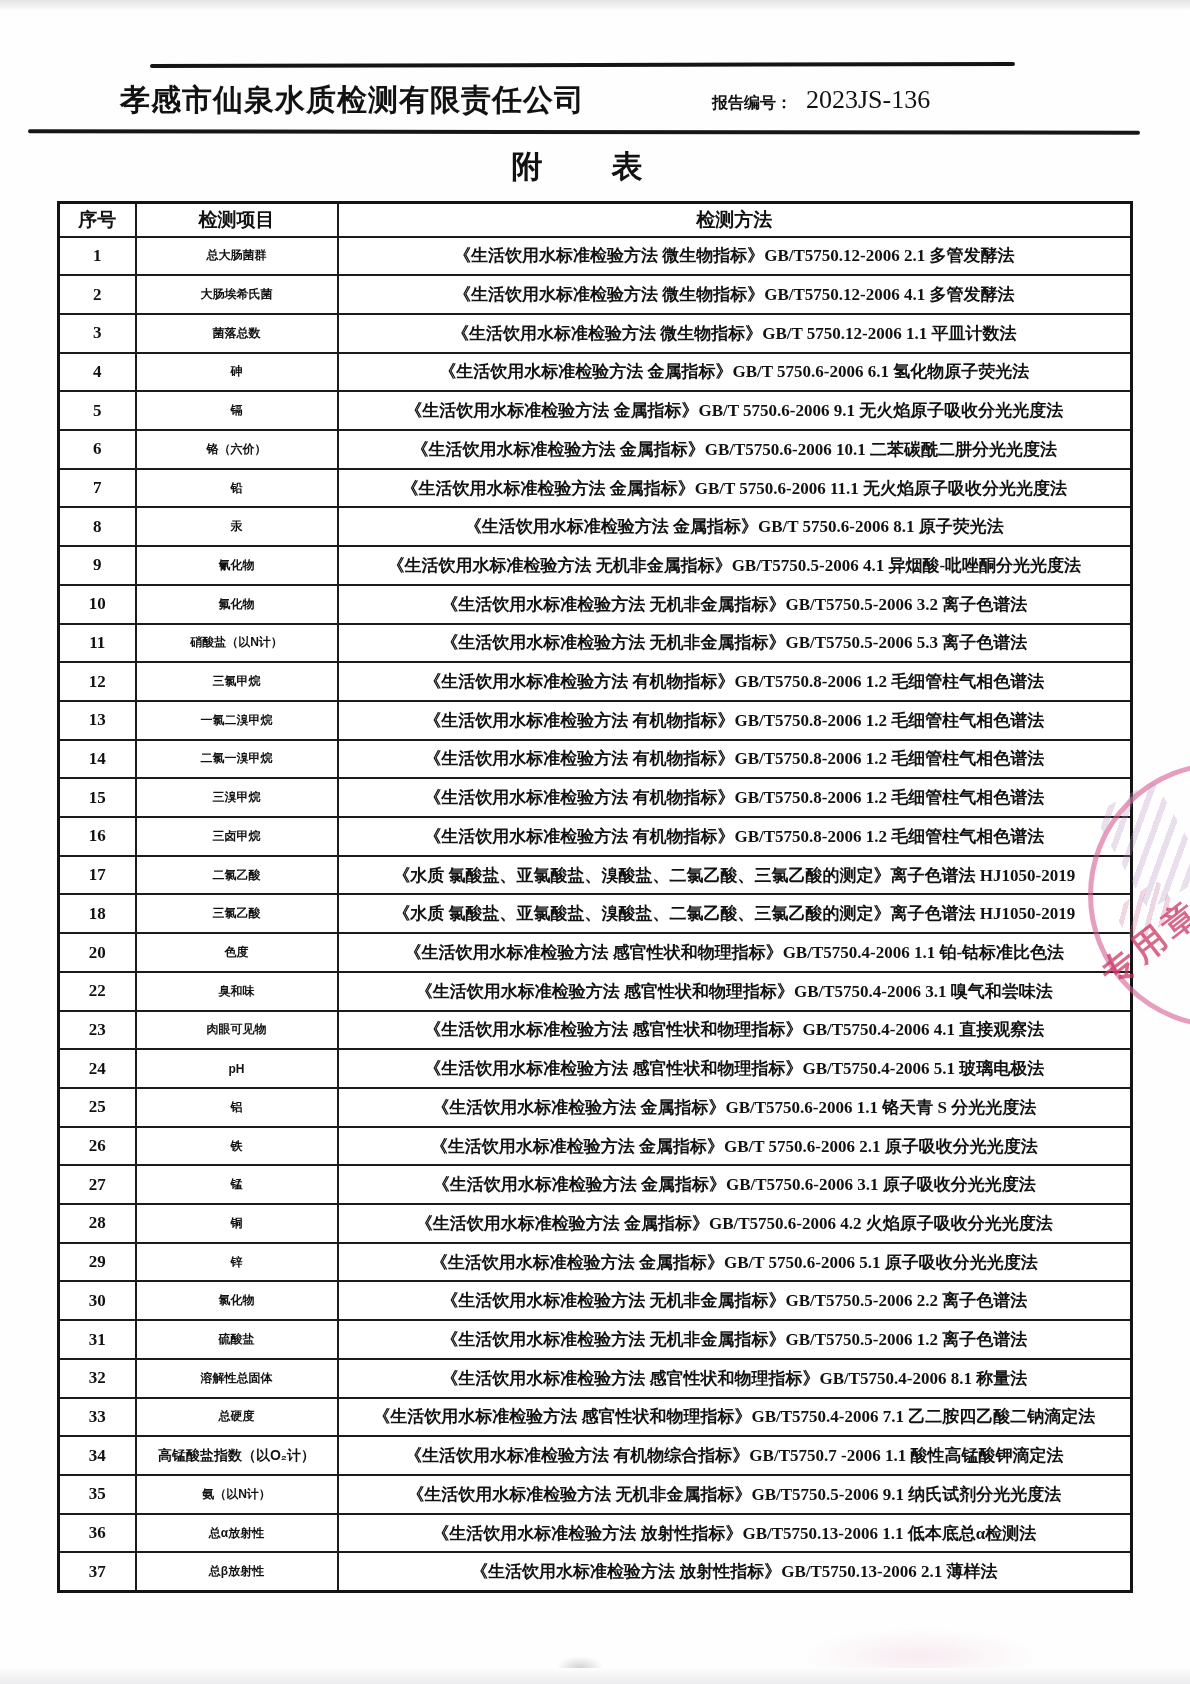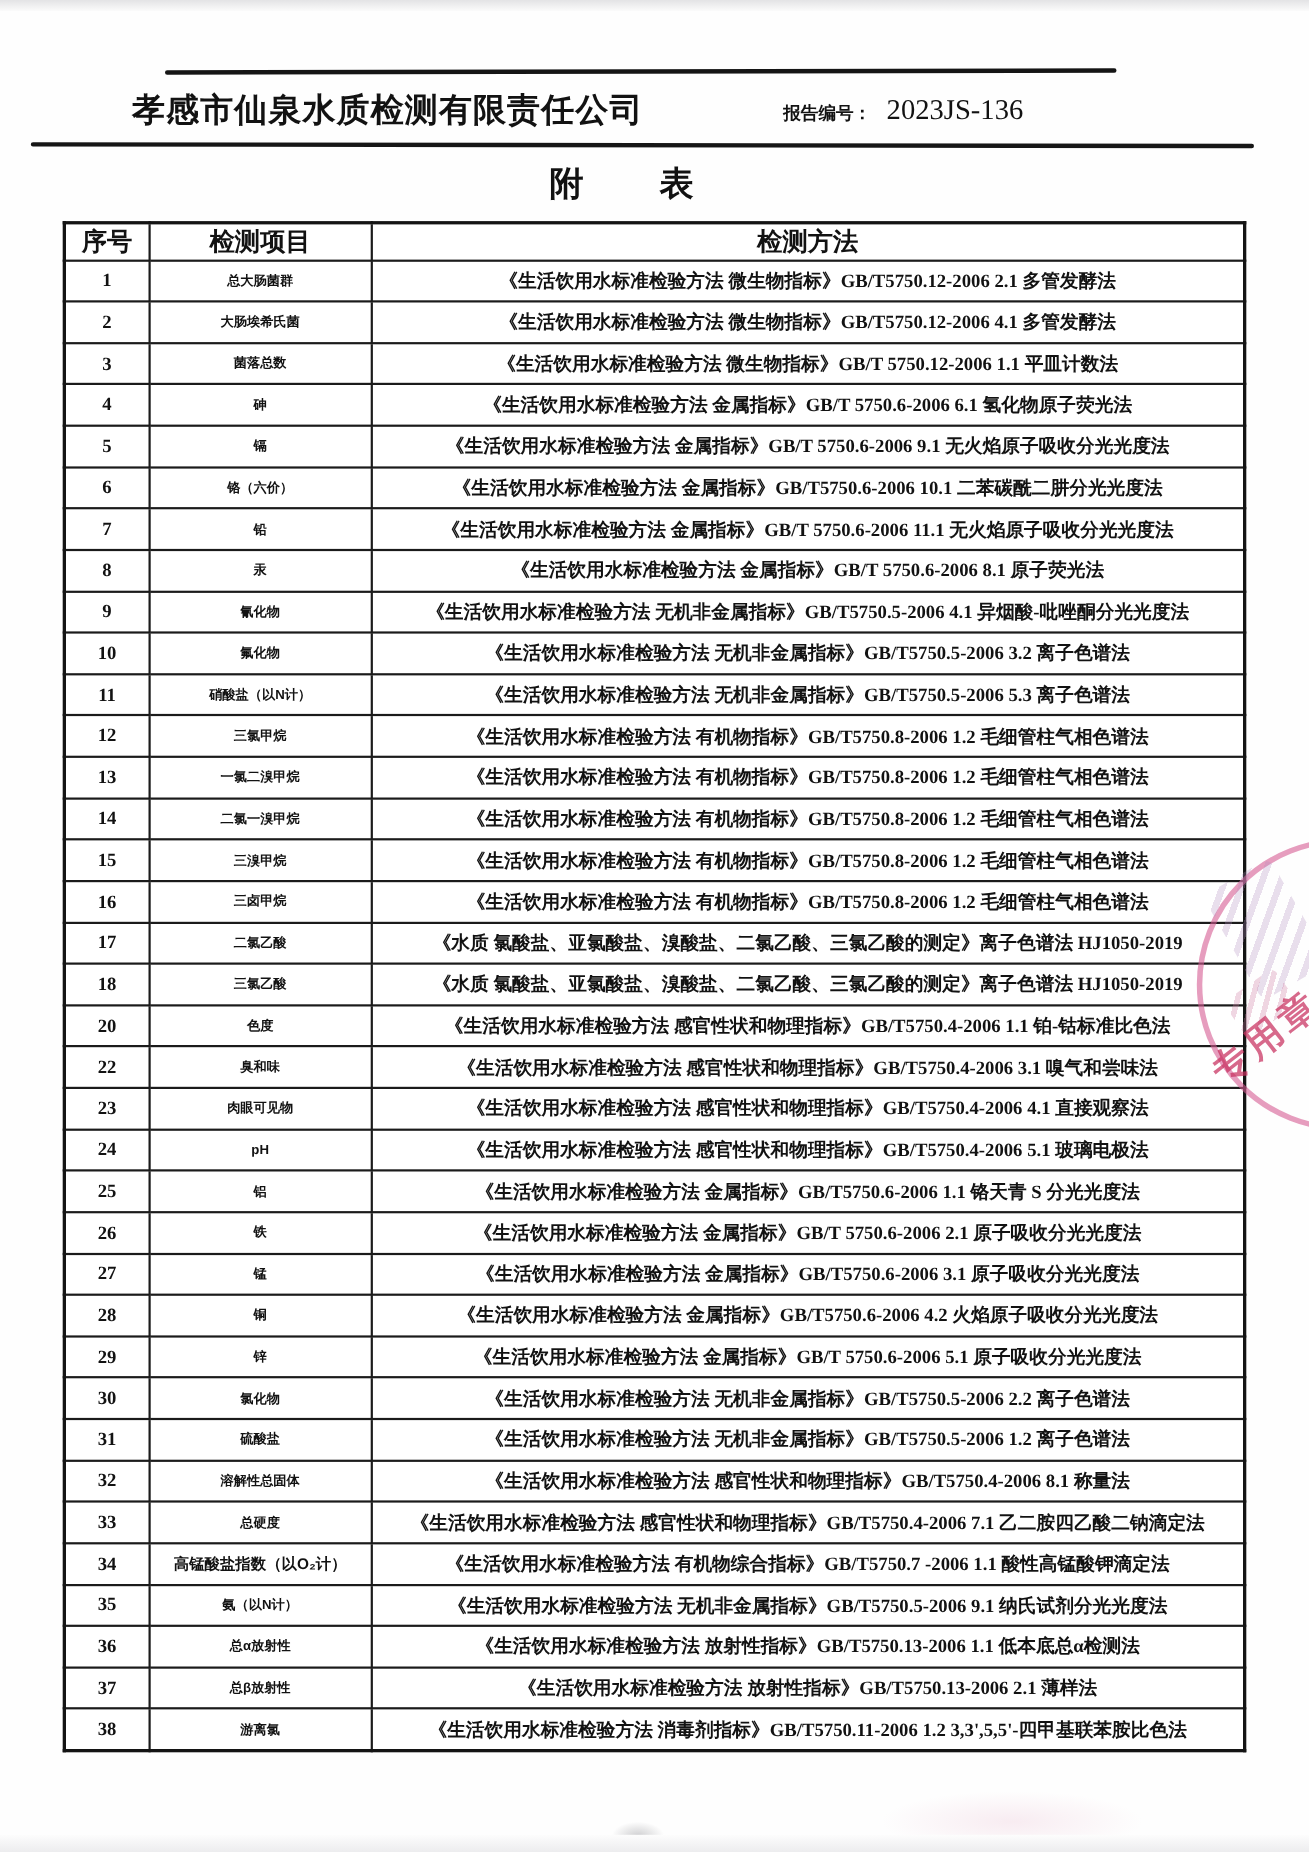--- a/index.html
+++ b/index.html
@@ -18,40 +18,40 @@
   .top-rule{position:absolute;left:150px;top:63px;width:865px;height:4px;background:#151515;
     transform:rotate(-0.12deg);border-radius:2px;}
   .company-name{position:absolute;left:120px;top:80px;width:520px;
     font-family:"Liberation Sans", sans-serif;font-weight:bold;
     font-size:30px;letter-spacing:1px;white-space:nowrap;}
   .report-no{position:absolute;left:712px;top:85px;white-space:nowrap;}
   .report-no .lbl{font-family:"Liberation Sans", sans-serif;font-weight:bold;font-size:16px;}
   .report-no .val{font-family:"Liberation Serif", serif;font-weight:normal;font-size:26px;margin-left:14px;}
   .header-rule{position:absolute;left:28px;top:130px;width:1112px;height:4px;background:#161616;
     transform:rotate(0.08deg);border-radius:2px;}
-  .page-title{position:absolute;left:0;top:146px;width:1130px;text-align:center;
+  .page-title{position:absolute;left:12px;top:146px;width:1130px;text-align:center;
     font-family:"Liberation Sans", sans-serif;font-weight:bold;font-size:31px;white-space:pre;}
 
   
   table.appendix{
     position:absolute;left:57px;top:201px;width:1076px;height:1392px;
     border-collapse:collapse;table-layout:fixed;
     background:#fff;
   }
   table.appendix col.c-no{width:77px;}
   table.appendix col.c-item{width:202px;}
   table.appendix th, table.appendix td{
     border:2px solid #1b1b1b;
     text-align:center;vertical-align:middle;
     padding:0 2px;overflow:hidden;white-space:nowrap;
   }
   table.appendix{border:3px solid #141414;}
   thead tr{height:34px;}
   tbody tr{height:35.7px;}
-  th{font-family:Liberation Sans, sans-serif;font-weight:bold;font-size:23px;}
+  th{font-family:Liberation Sans, sans-serif;font-weight:bold;font-size:19px;}
   td.cell-no{font-family:"Liberation Serif", serif;font-weight:bold;font-size:17px;}
   td.cell-item{font-family:"Liberation Sans", sans-serif;font-weight:bold;font-size:12px;}
   td.cell-item.tight{font-size:14px;letter-spacing:0;}
   td.cell-method{font-family:"Liberation Serif", serif;font-weight:bold;font-size:17px;}
 
   
   .stamp{position:absolute;left:1088px;top:762px;width:256px;height:256px;pointer-events:none;}
   .stamp .ring{position:absolute;left:0;top:0;width:100%;height:100%;border-radius:50%;
     border:5px solid rgba(214,92,146,0.60);}
   .stamp .txt{position:absolute;left:6px;top:158px;
@@ -269,25 +269,20 @@
       <tr>
         <td class="cell-no">36</td>
         <td class="cell-item">总α放射性</td>
         <td class="cell-method">《生活饮用水标准检验方法  放射性指标》GB/T5750.13-2006 1.1 低本底总α检测法</td>
       </tr>
       <tr>
         <td class="cell-no">37</td>
         <td class="cell-item">总β放射性</td>
         <td class="cell-method">《生活饮用水标准检验方法  放射性指标》GB/T5750.13-2006 2.1 薄样法</td>
       </tr>
-      <tr>
-        <td class="cell-no">38</td>
-        <td class="cell-item">游离氯</td>
-        <td class="cell-method">《生活饮用水标准检验方法  消毒剂指标》GB/T5750.11-2006 1.2 3,3',5,5'-四甲基联苯胺比色法</td>
-      </tr>
     </tbody>
 </table>
 
 <div class="stamp">
   <div class="ring"></div>
   <div class="ghost1"></div>
   <div class="ghost2"></div>
   <div class="txt">专用章</div>
 </div>
 

